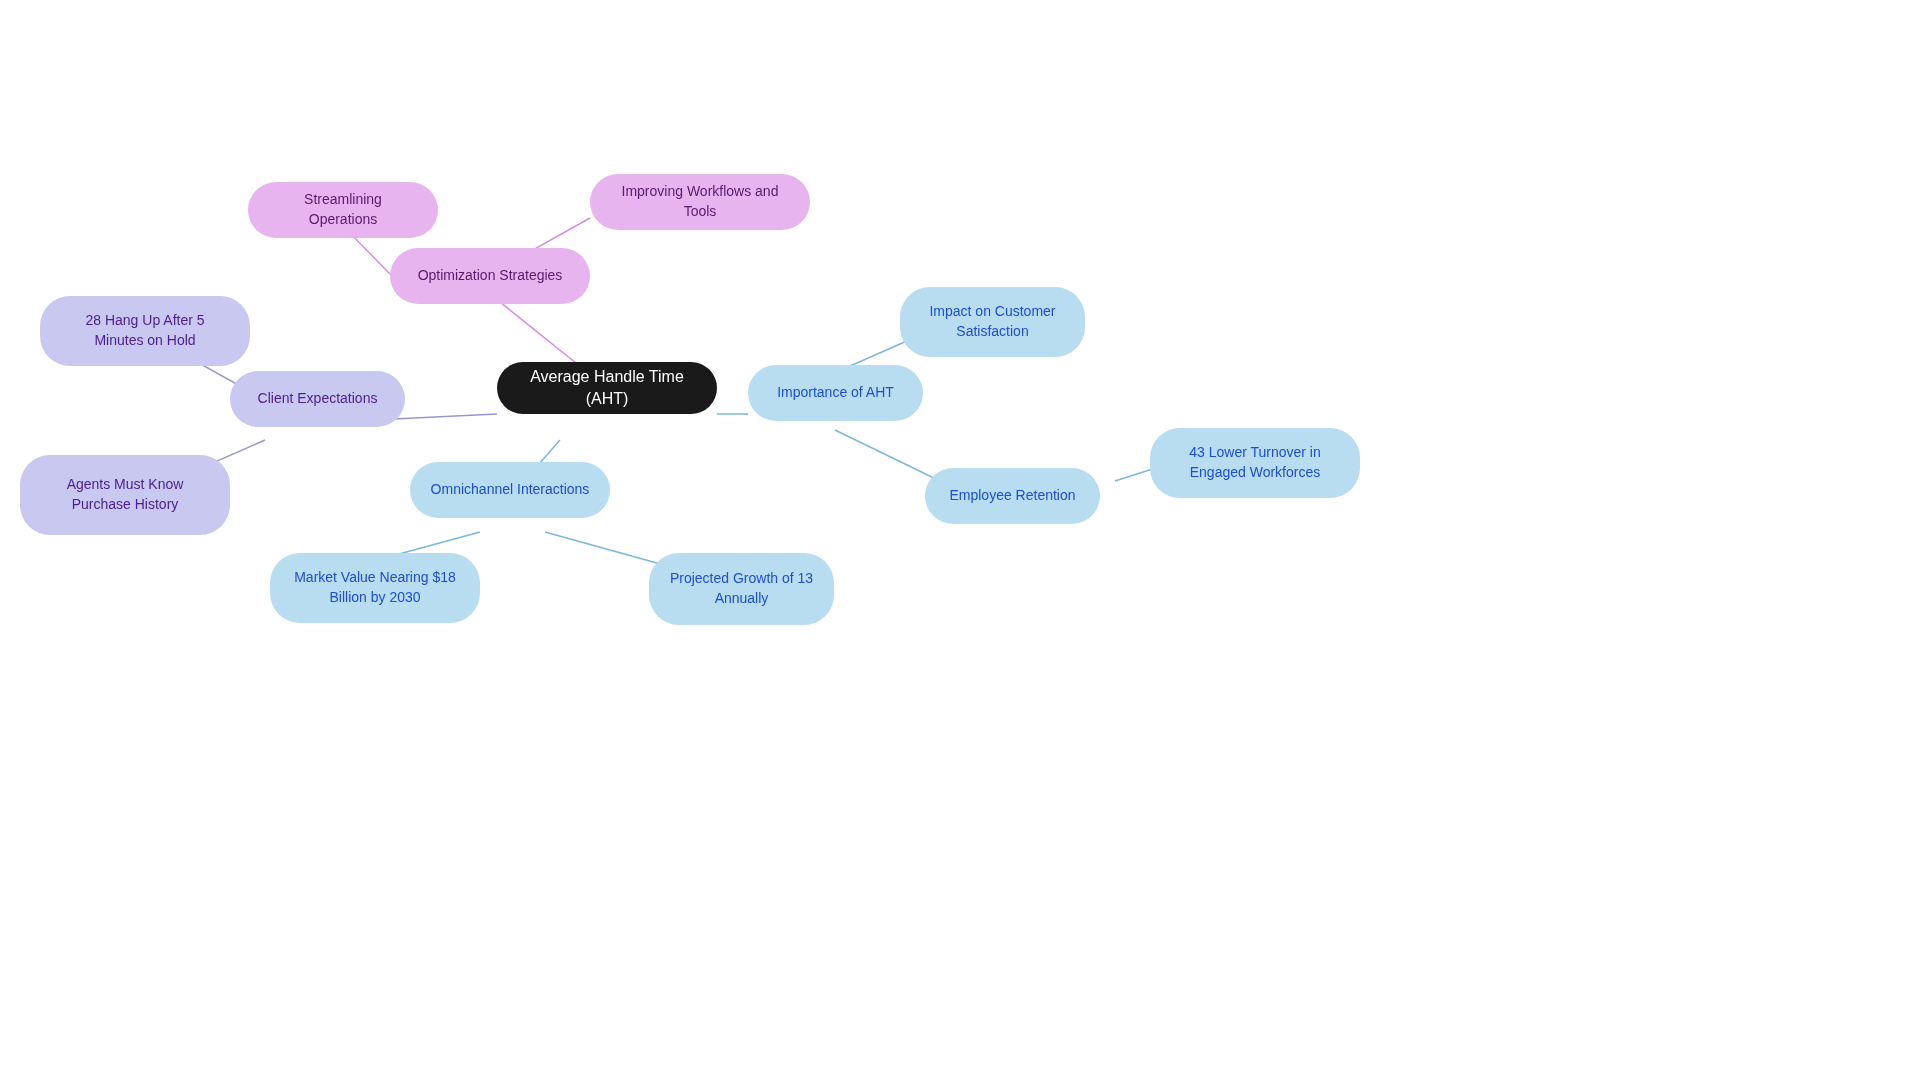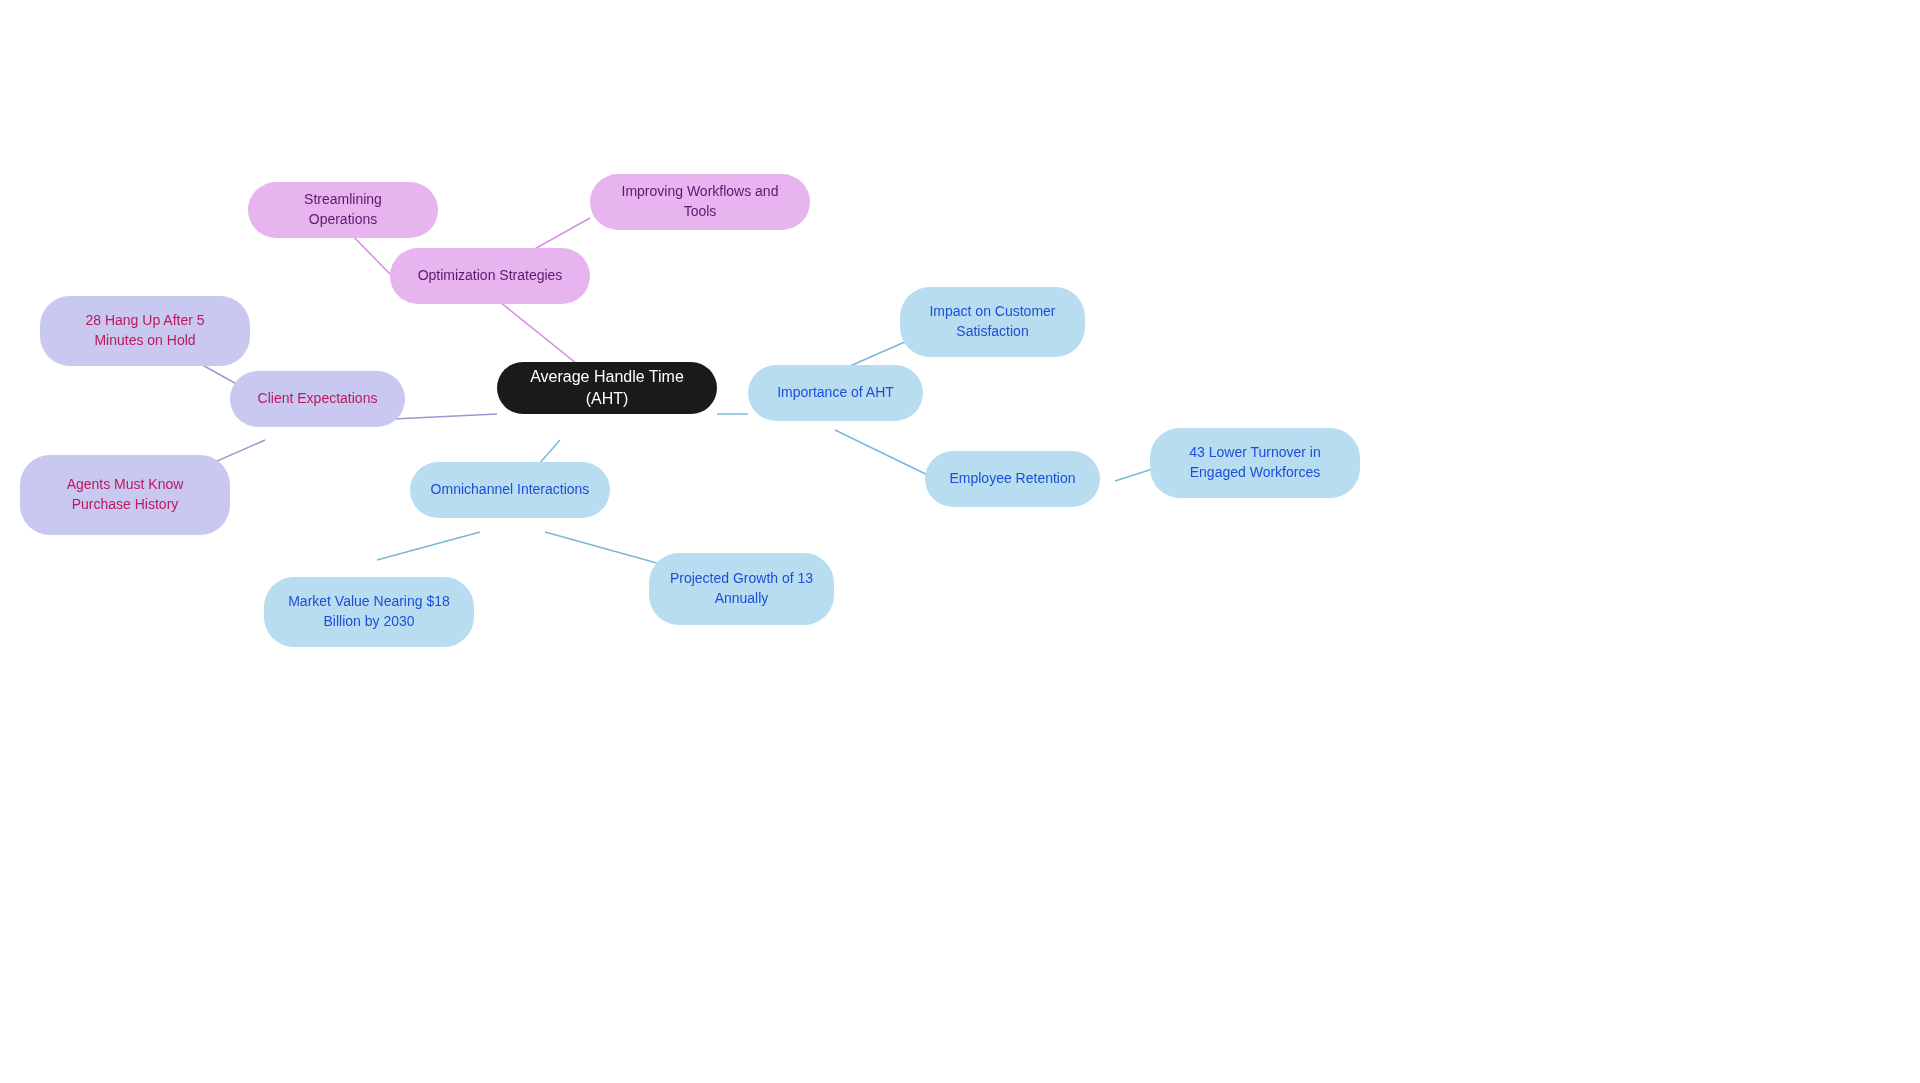--- a/index.html
+++ b/index.html
@@ -37,21 +37,21 @@
       border-radius: 30px;
       padding: 16px 28px;
     }
     .node-pink {
       background: #e8b4f0;
       color: #5a1a6b;
       border: none;
     }
     .node-lavender {
       background: #c8c8f0;
-      color: #be185d;
+      color: #4c1d95;
       border: none;
     }
     .node-blue {
       background: #b8ddf0;
       color: #1d4ed8;
       border: none;
     }
   </style>
 </head>
 <body>
@@ -110,35 +110,35 @@
 </div>
 
 <div class="node node-lavender" style="left: 20px; top: 455px; width: 210px; height: 80px;">
   <span>Agents Must Know Purchase History</span>
 </div>
 
 <div class="node node-blue" style="left: 410px; top: 462px; width: 200px; height: 52px;">
   <span>Omnichannel Interactions</span>
 </div>
 
-<div class="node node-blue" style="left: 264px; top: 553px; width: 210px; height: 70px; margin-top: 24px;">
+<div class="node node-blue" style="left: 270px; top: 553px; width: 210px; height: 70px;">
   <span>Market Value Nearing $18 Billion by 2030</span>
 </div>
 
 <div class="node node-blue" style="left: 649px; top: 553px; width: 185px; height: 72px;">
   <span>Projected Growth of 13 Annually</span>
 </div>
 
 <div class="node node-blue" style="left: 748px; top: 365px; width: 175px; height: 52px;">
   <span>Importance of AHT</span>
 </div>
 
 <div class="node node-blue" style="left: 900px; top: 287px; width: 185px; height: 70px;">
   <span>Impact on Customer Satisfaction</span>
 </div>
 
-<div class="node node-blue" style="left: 925px; top: 451px; width: 175px; height: 52px;">
+<div class="node node-blue" style="left: 925px; top: 468px; width: 175px; height: 52px;">
   <span>Employee Retention</span>
 </div>
 
 <div class="node node-blue" style="left: 1150px; top: 428px; width: 210px; height: 70px;">
   <span>43 Lower Turnover in Engaged Workforces</span>
 </div>
 
 </body></html>

